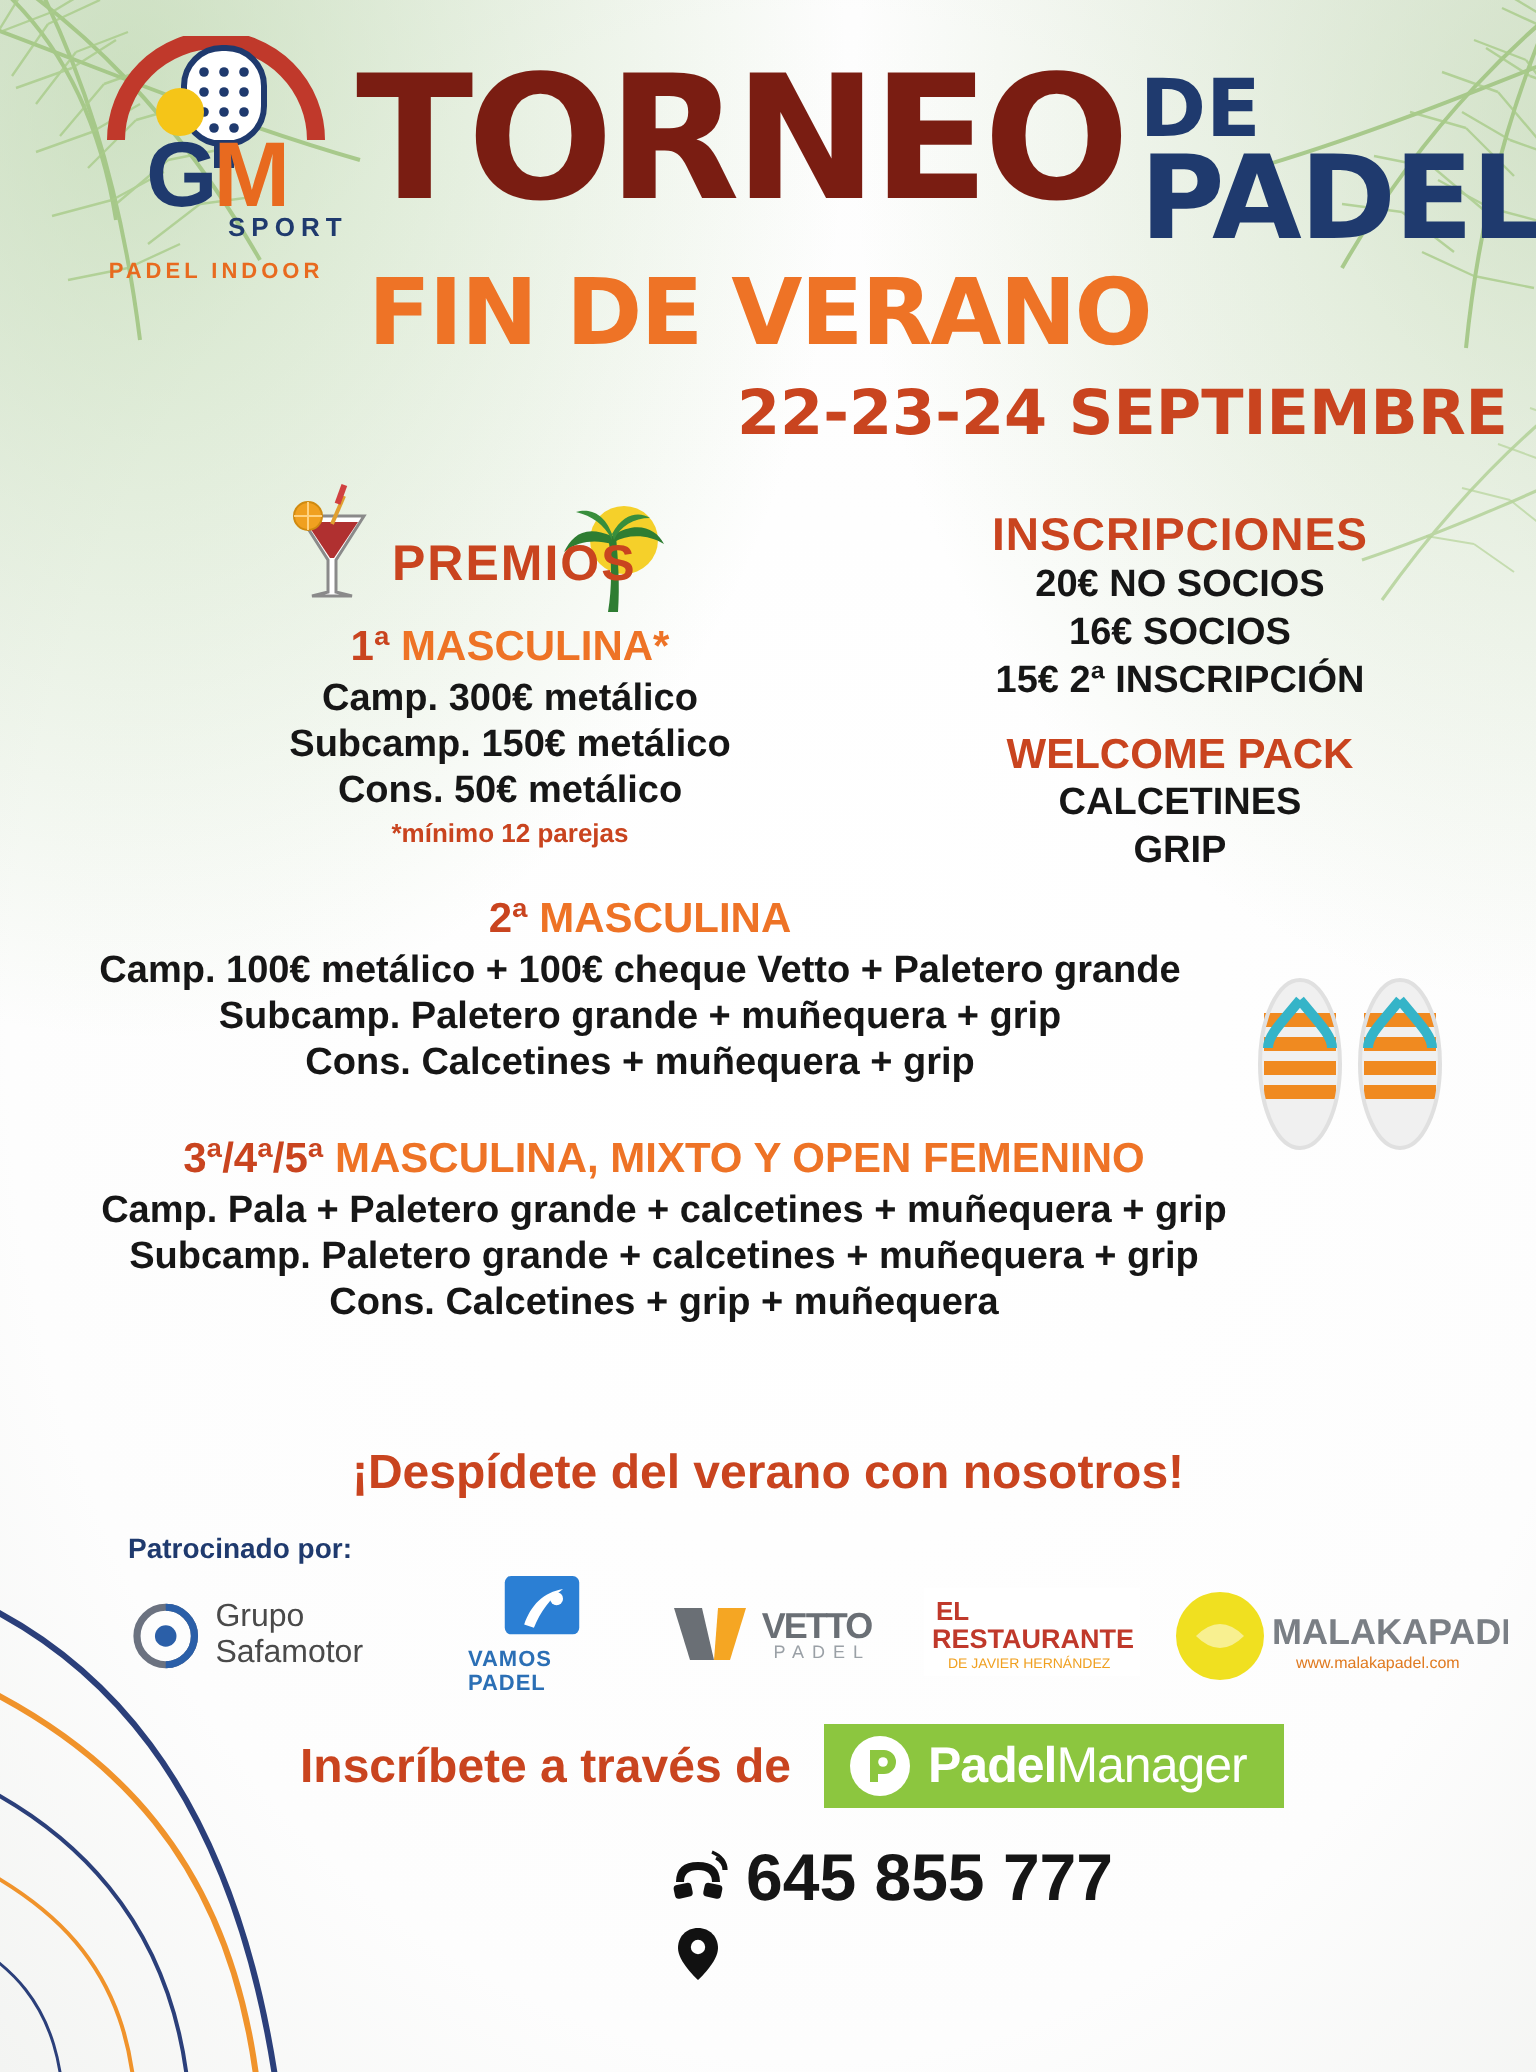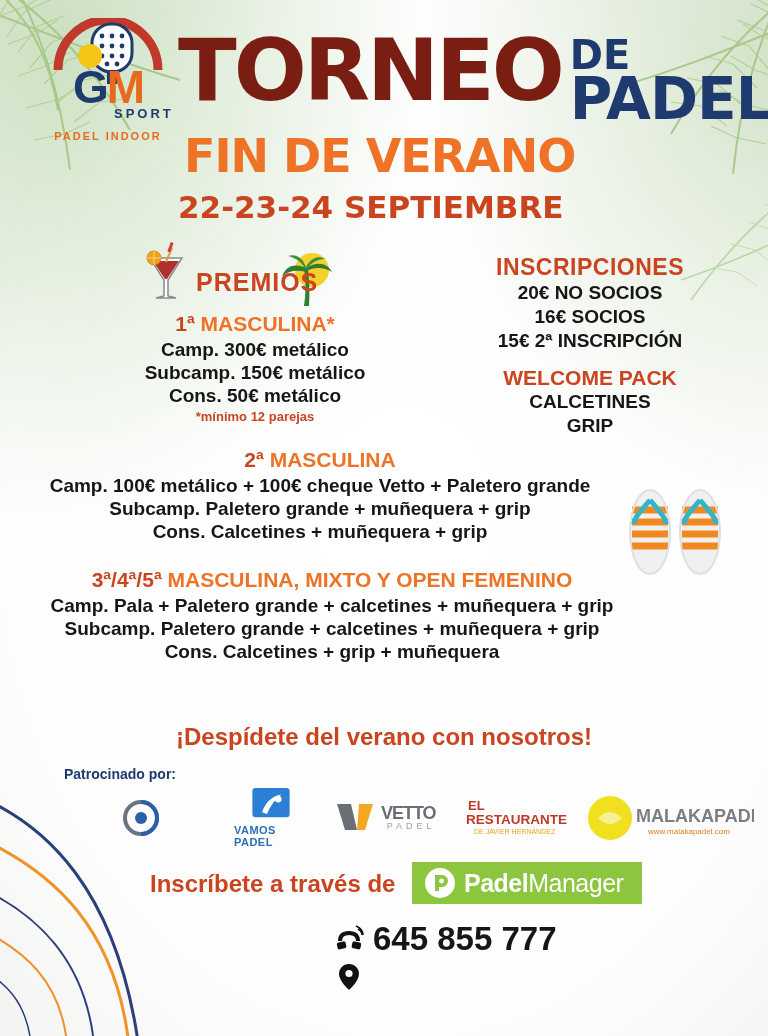--- a/index.html
+++ b/index.html
@@ -125,25 +125,27 @@
     margin-top: 4px;
     margin-left: 6px;
     font-size: 46px;
     font-weight: bold;
     color: #ee7326;
     letter-spacing: -1px;
     font-family: "DejaVu Sans", sans-serif;
   }
   .fechas {
     margin-top: 6px;
+    margin-left: 148px;
     font-size: 31px;
     font-weight: bold;
     color: #c9441f;
     letter-spacing: 0px;
     font-family: "DejaVu Sans", sans-serif;
+    text-align: right;
   }
 
   
   .premios-head {
     position: absolute;
     left: 196px;
     top: 268px;
     font-size: 25px;
     font-weight: bold;
     color: #c9441f;
@@ -523,20 +525,21 @@
 
   <div class="patro">Patrocinado por:</div>
   <div class="sponsors">
 
     <div class="sponsor sp-safamotor">
       <svg width="42" height="42" viewBox="0 0 42 42">
         <circle cx="21" cy="21" r="16" fill="none" stroke="#6b7280" stroke-width="4"></circle>
         <path d="M21 5 A16 16 0 0 1 21 37" fill="none" stroke="#2b5fa8" stroke-width="4"></path>
         <circle cx="21" cy="21" r="6" fill="#2b5fa8"></circle>
       </svg>
+      <div class="sp-txt">Grupo Safamotor</div>
     </div>
 
     <div class="sponsor sp-vamos">
       <svg width="50" height="42" viewBox="0 0 50 42">
         <rect x="2" y="0" width="46" height="36" rx="4" fill="#2b7fd4"></rect>
         <path d="M14 30 C 18 18, 26 10, 38 8 C 30 14, 24 22, 20 32 Z" fill="#ffffff"></path>
         <circle cx="34" cy="14" r="4" fill="#ffffff"></circle>
       </svg>
       <div class="sp-txt">VAMOS PADEL</div>
     </div>

